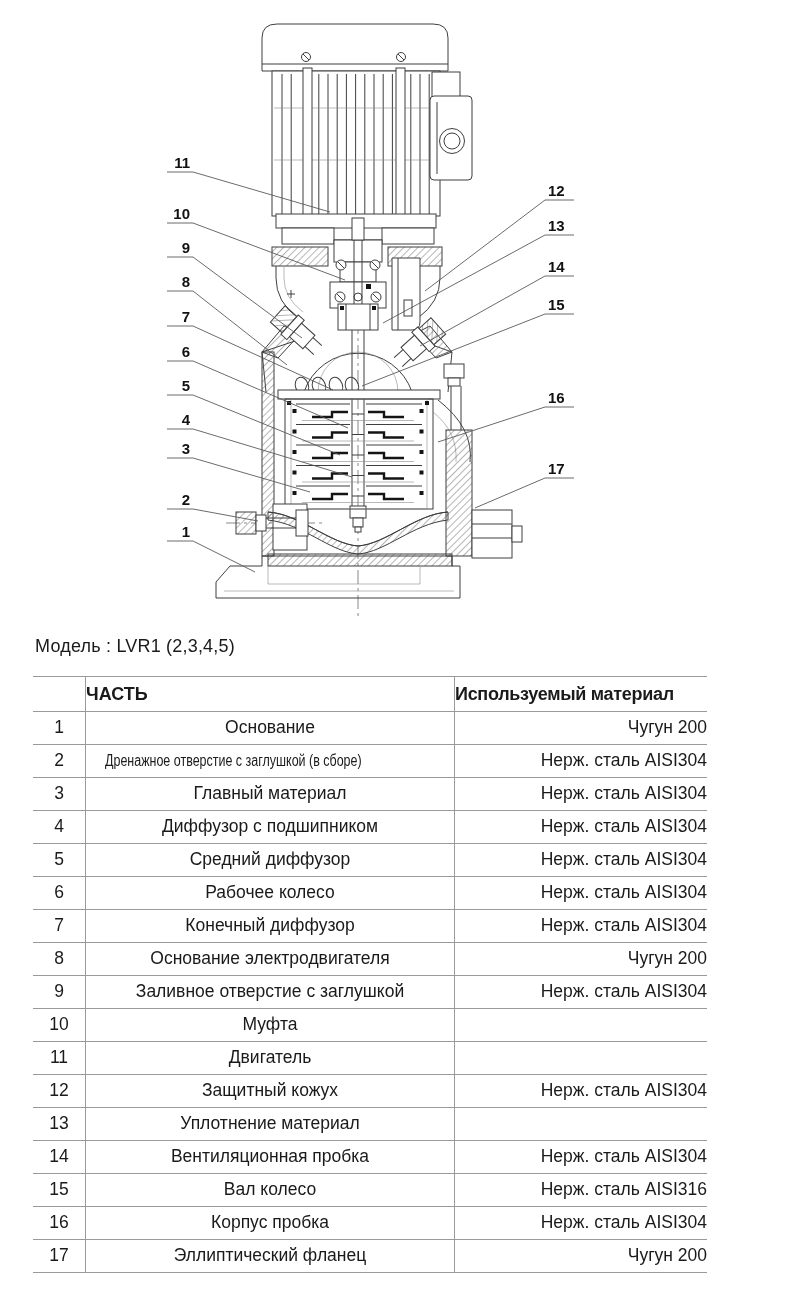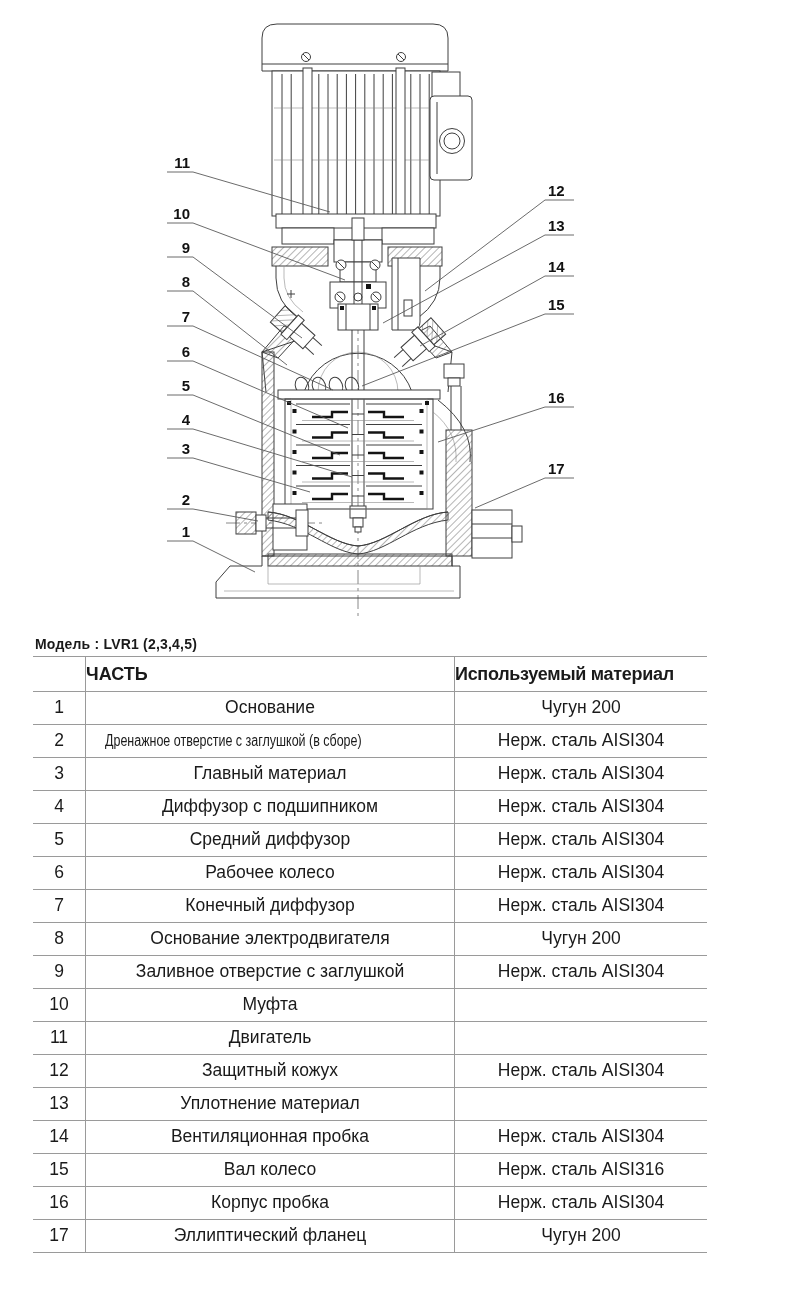--- a/index.html
+++ b/index.html
@@ -17,35 +17,35 @@
   .wh{fill:#ffffff;stroke:#3f3f3f;stroke-width:1;}
   .ht{fill:url(#hatch);stroke:#3f3f3f;stroke-width:1;}
   .blk{fill:#141414;stroke:none;}
   .leader{fill:none;stroke:#5a5a5a;stroke-width:0.9;}
   .callout-num{font:bold 15px "Liberation Sans", sans-serif;fill:#111;}
   .cl{stroke:#6a6a6a;stroke-width:0.8;stroke-dasharray:14 4 3 4;fill:none;}
 
   
   .model-title{
     position:absolute;left:35px;top:636px;
-    font-size:14px;font-weight:bold;letter-spacing:0.2px;
+    font-size:18px;font-weight:normal;letter-spacing:0.2px;
   }
 
   
-  .parts-table-wrap{position:absolute;left:33px;top:656px;width:674px;}
+  .parts-table-wrap{position:absolute;left:33px;top:676px;width:674px;}
   table.parts{border-collapse:collapse;width:674px;table-layout:fixed;}
   table.parts tr{border-top:1px solid #9a9a9a;border-bottom:1px solid #9a9a9a;}
   table.parts th, table.parts td{
     padding:0;height:32px;vertical-align:middle;
     font-size:17.5px;line-height:1;white-space:nowrap;overflow:visible;
   }
   table.parts thead th{height:34px;font-weight:bold;font-size:18px;text-align:left;}
   .col-num{width:52px;text-align:center;border-right:1px solid #9a9a9a;font-size:18px;}
   .col-part{width:368px;padding-left:12px;border-right:1px solid #9a9a9a;text-align:center;}
-  .col-material{padding-left:10px;text-align:center;}
+  .col-material{padding-left:10px;text-align:right;}
   th.col-part{padding-left:12px;}
   th.col-material{padding-left:10px;letter-spacing:-0.3px;}
   .condense{display:inline-block;transform:scaleX(0.78);transform-origin:0 50%;font-size:16px;}
 </style>
 </head>
 <body>
 
 <div class="page">
 
   <svg id="diagram" width="789" height="632" viewBox="0 0 789 632" xmlns="http://www.w3.org/2000/svg">

